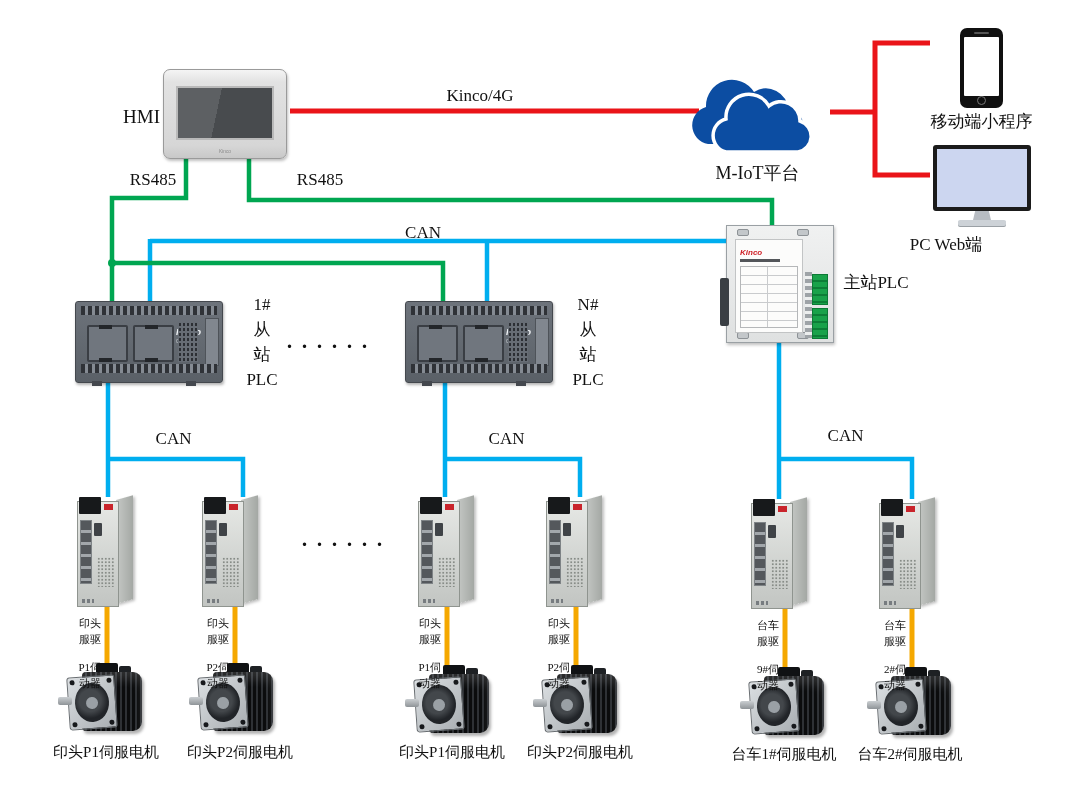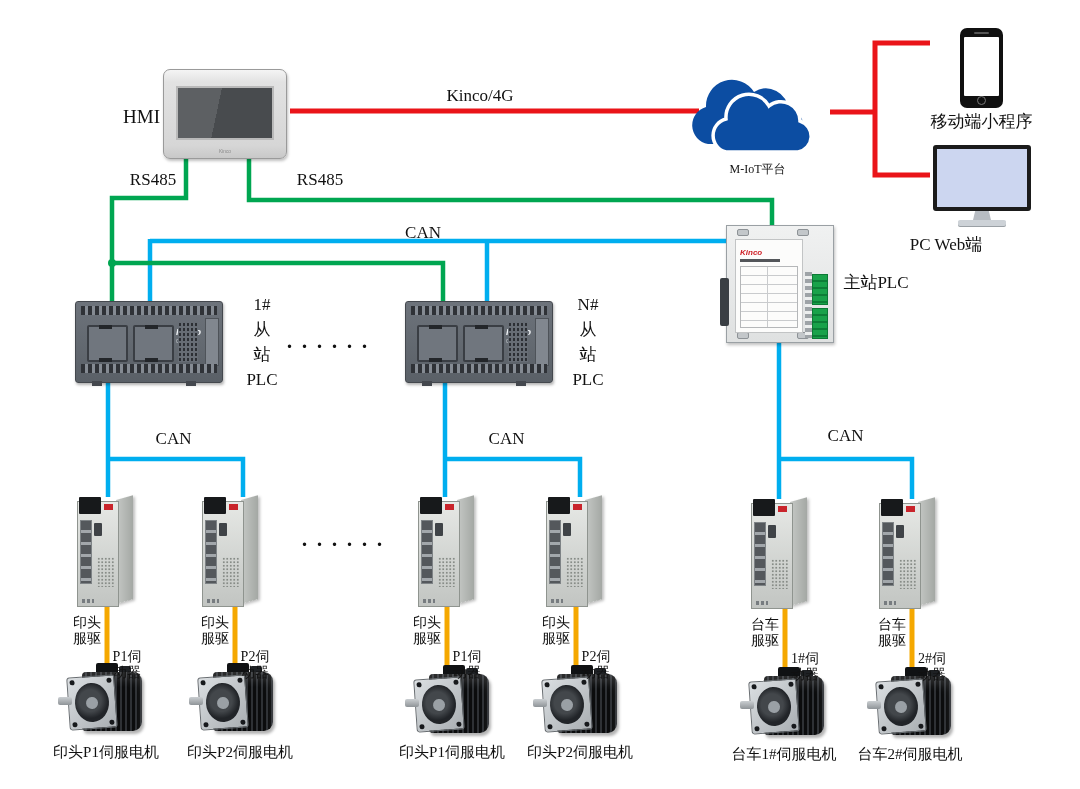--- a/index.html
+++ b/index.html
@@ -93,40 +93,40 @@
       box-shadow:inset 0 8px 10px rgba(255,255,255,.14), 2px 3px 3px rgba(0,0,0,.3);}
   .m-flange{position:absolute;left:2px;top:13px;width:46px;height:51px;background:linear-gradient(135deg,#dbdfe2,#a9aeb2);border:1px solid #686d71;border-radius:3px;transform:rotate(-4deg);}
   .m-face{position:absolute;left:6px;top:6px;right:6px;bottom:6px;border-radius:50%;background:radial-gradient(circle at 45% 45%,#43474b 0 38%,#212428 62%);}
   .m-shaftend{position:absolute;left:50%;top:50%;width:12px;height:12px;margin:-6px 0 0 -6px;border-radius:50%;background:#9aa0a5;}
   .m-bolt{position:absolute;width:5px;height:5px;border-radius:50%;background:#17191c;}
   .m-bolt.b1{left:2px;top:2px;} .m-bolt.b2{right:2px;top:2px;}
   .m-bolt.b3{left:2px;bottom:2px;} .m-bolt.b4{right:2px;bottom:2px;}
   .m-shaft{position:absolute;left:-8px;top:34px;width:14px;height:8px;border-radius:2px;background:linear-gradient(180deg,#caced1,#8f9498);}
 
   
-  .t17{font-size:17px;} .t18{font-size:12px;}
+  .t17{font-size:17px;} .t18{font-size:18px;}
   .lbl-hmi{left:105px;top:106px;width:55px;text-align:right;font-size:19px;}
   .lbl-wifi{left:420px;top:86px;width:120px;}
   .lbl-cloud{left:695px;top:161px;width:125px;}
   .lbl-mobile{left:909px;top:110px;width:145px;}
   .lbl-pc{left:896px;top:233px;width:100px;}
   .lbl-rs485a{left:118px;top:170px;width:70px;}
   .lbl-rs485b{left:285px;top:170px;width:70px;}
   .lbl-cantop{left:393px;top:223px;width:60px;}
   .lbl-canl{left:146px;top:429px;width:55px;}
   .lbl-canm{left:479px;top:429px;width:55px;}
   .lbl-canr{left:818px;top:426px;width:55px;}
   .lbl-master{left:830px;top:271px;width:92px;}
   .vplc{position:absolute;z-index:3;width:56px;text-align:center;font-size:17px;line-height:25px;}
   .vplc.s1{left:234px;top:292px;} .vplc.sN{left:560px;top:292px;}
   .dots{position:absolute;z-index:3;font-weight:bold;font-size:21px;letter-spacing:8px;line-height:20px;}
   .dots.topd{left:286px;top:336px;} .dots.botd{left:301px;top:534px;}
-  .dlabel{position:absolute;z-index:3;display:flex;gap:4px;font-size:14px;line-height:16px;}
+  .dlabel{position:absolute;z-index:3;display:flex;gap:12px;font-size:11px;line-height:16px;flex-direction:column;}
   .dcol{display:flex;flex-direction:column;width:44px;}
-  .dcol.ra{text-align:right;} .dcol.la{text-align:center;margin-top:34px;}
+  .dcol.ra{text-align:right;} .dcol.la{text-align:right;}
   .dla{left:57px;top:615px;} .dlb{left:185px;top:615px;} .dlc{left:397px;top:615px;}
   .dld{left:526px;top:615px;} .dle{left:735px;top:617px;} .dlf{left:862px;top:617px;}
   .mlabel{position:absolute;z-index:3;width:130px;text-align:center;font-size:15px;white-space:nowrap;}
   .mla{left:41px;top:743px;} .mlb{left:175px;top:743px;} .mlc{left:387px;top:743px;}
   .mld{left:515px;top:743px;} .mle{left:719px;top:745px;} .mlf{left:845px;top:745px;}
 </style>
 </head>
 <body>
 
 <div class="canvas">
@@ -464,21 +464,21 @@
         <span>P2伺</span>
         <span>动器</span>
       </div>
   </div>
   <div class="dlabel dle">
     <div class="dcol ra">
         <span>台车</span>
         <span>服驱</span>
       </div>
     <div class="dcol la">
-        <span>1#伺</span>
+        <span>9#伺</span>
         <span>动器</span>
       </div>
   </div>
   <div class="dlabel dlf">
     <div class="dcol ra">
         <span>台车</span>
         <span>服驱</span>
       </div>
     <div class="dcol la">
         <span>2#伺</span>

